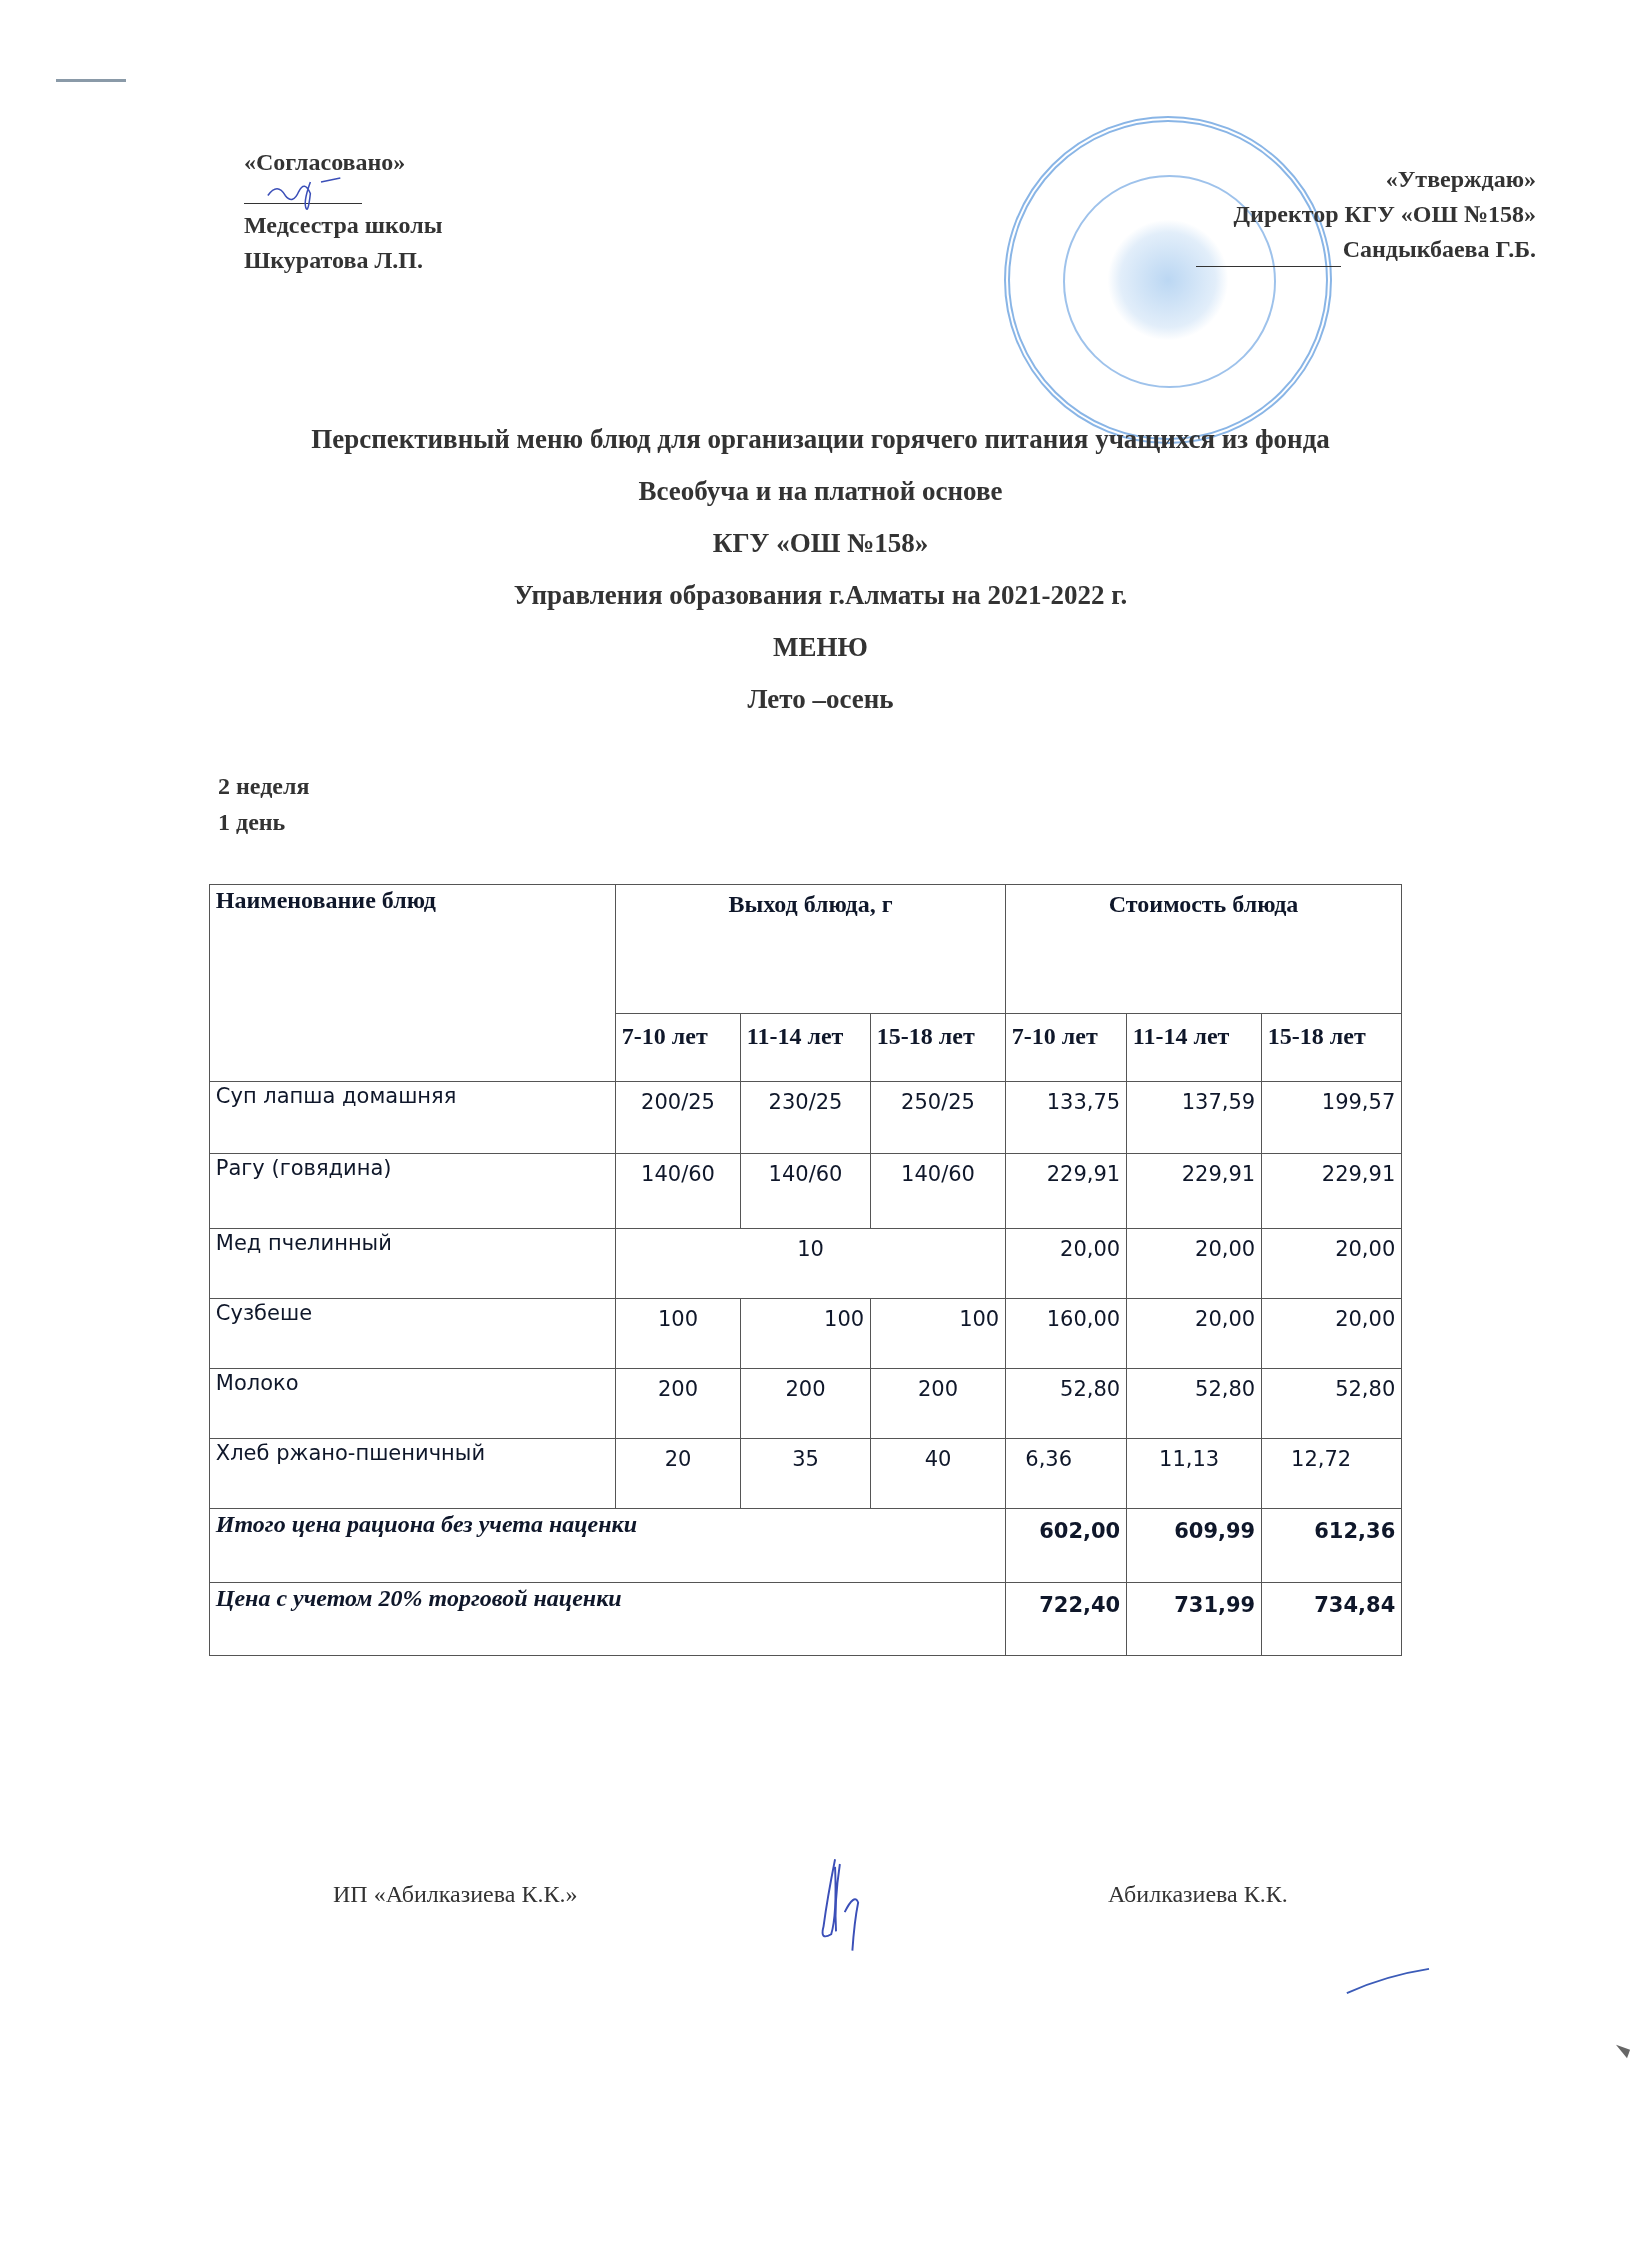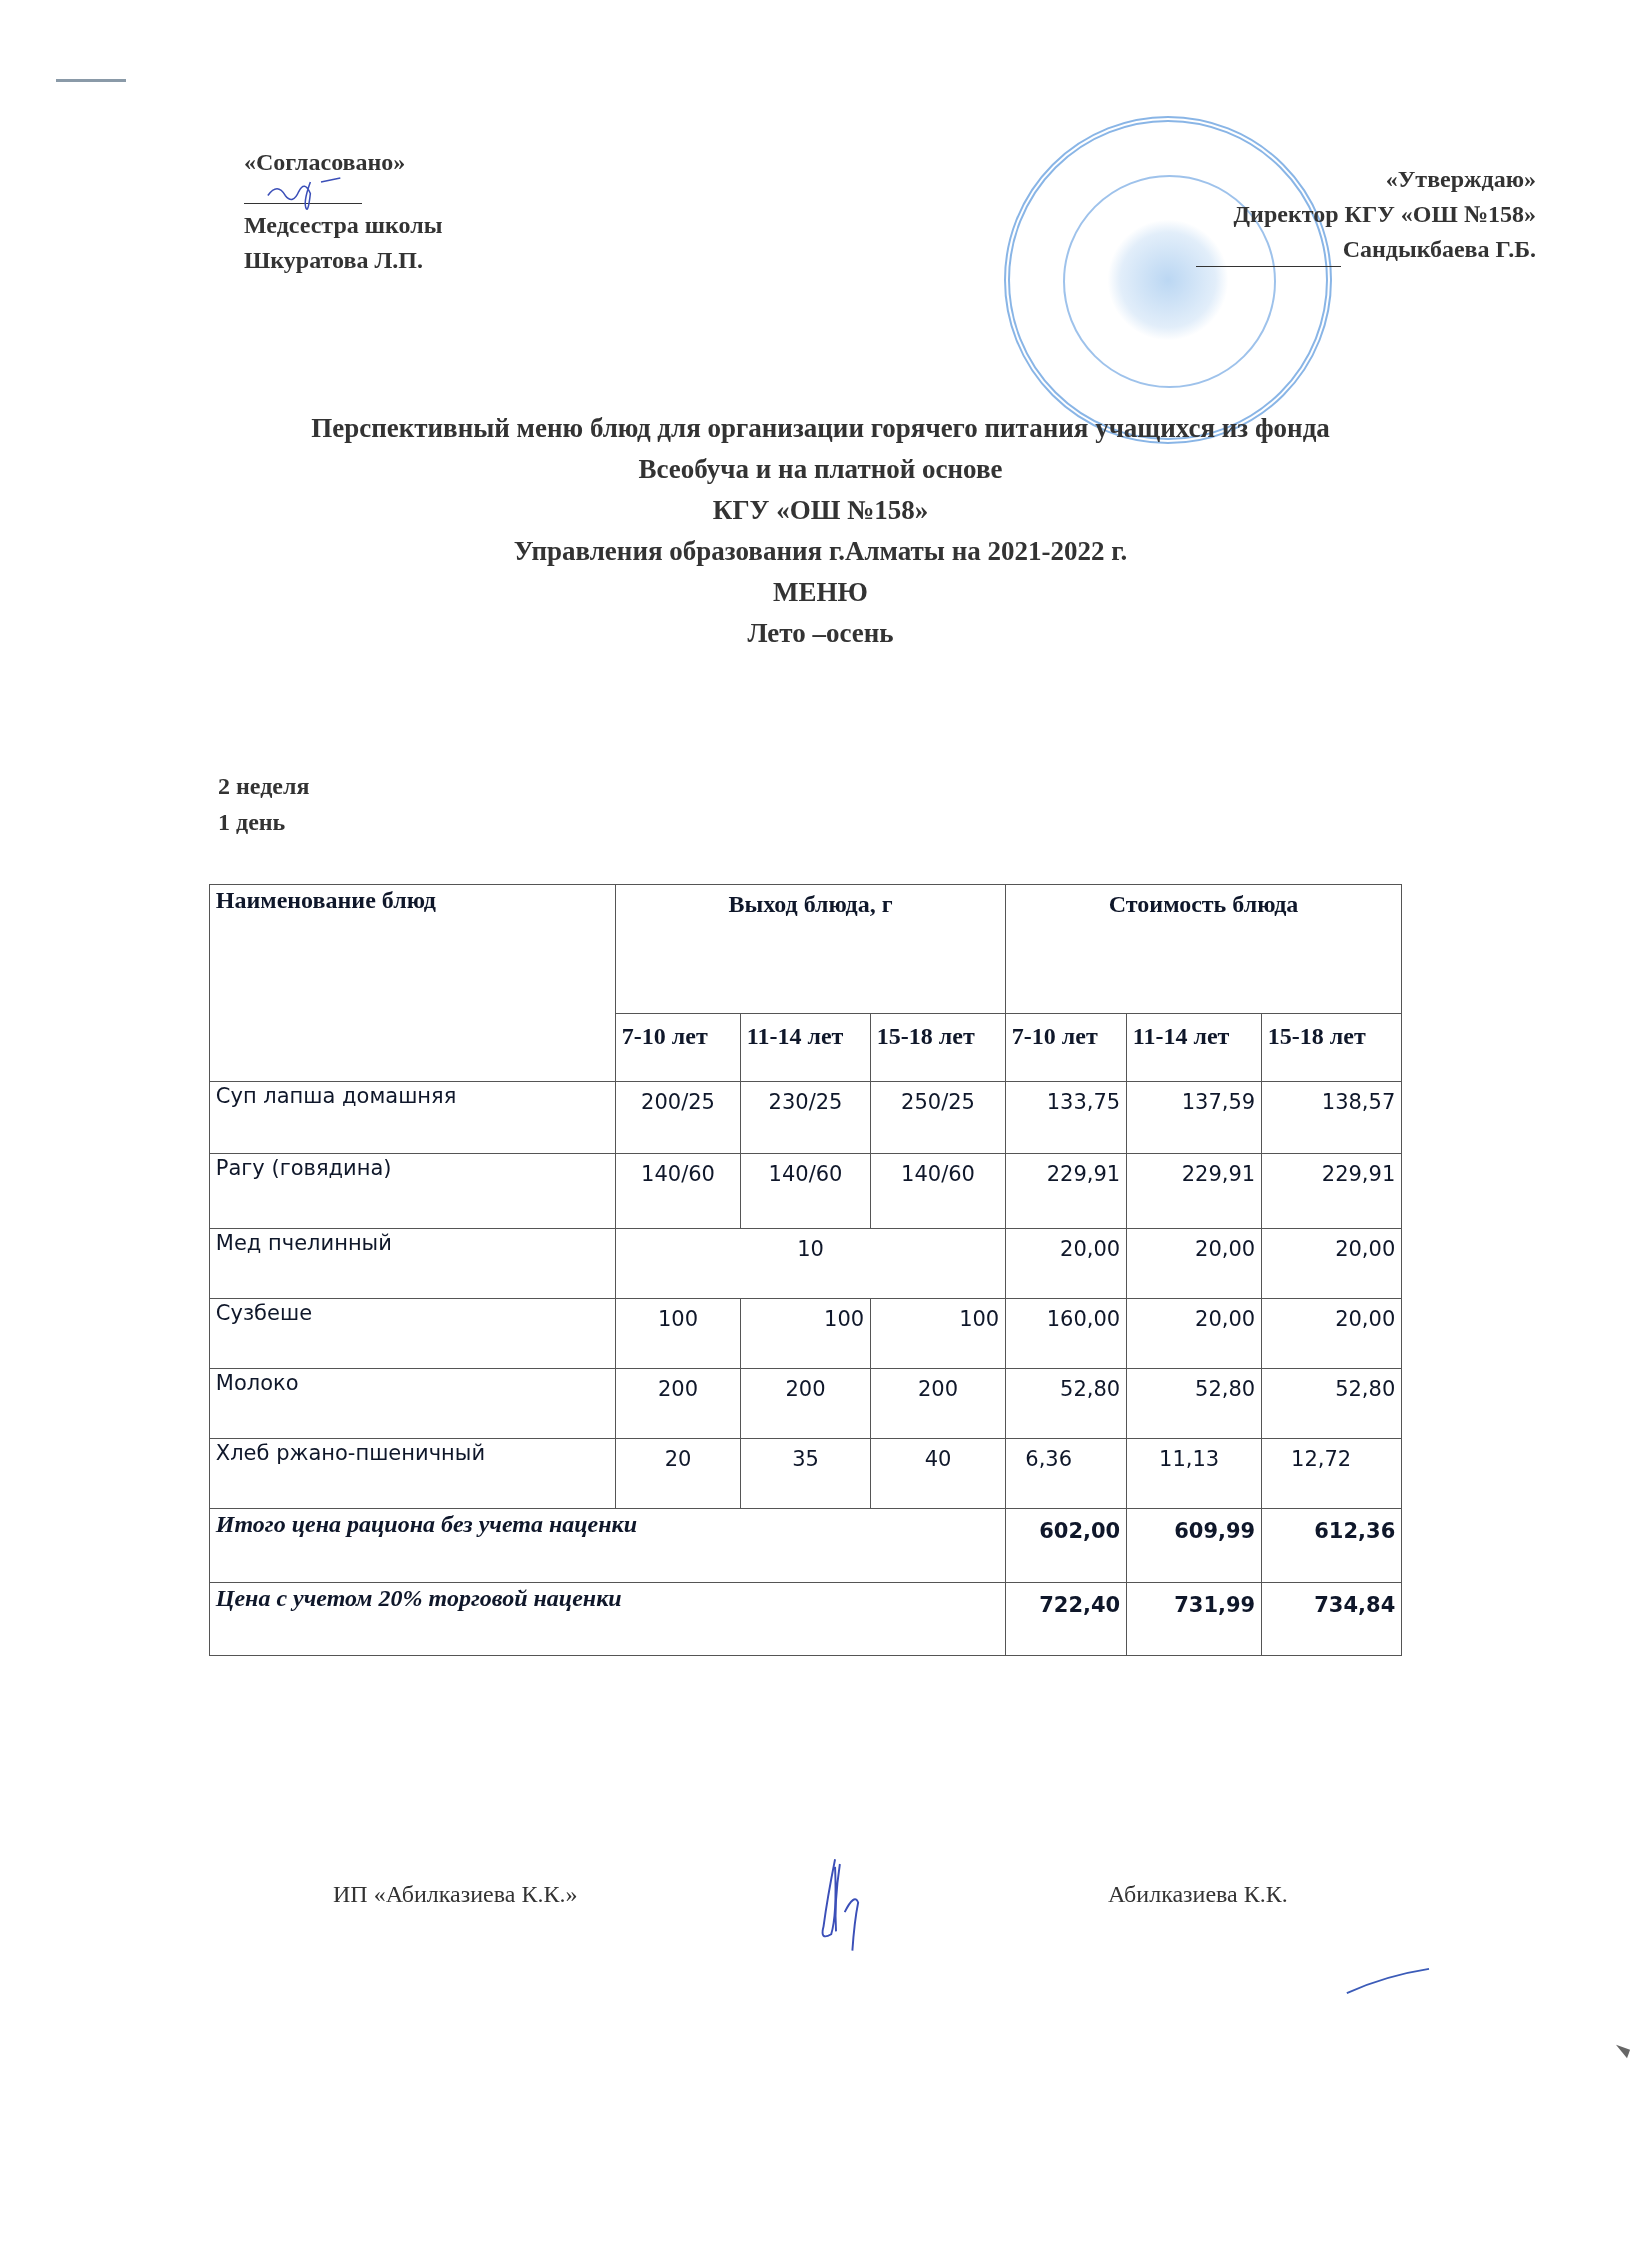--- a/index.html
+++ b/index.html
@@ -15,21 +15,21 @@
   .approve-right .sigline2 { width:145px; border-bottom:1.9px solid #333; margin-right:1.9px; height:25px; }
 
   .stamp { left:1004px; top:116px; width:328px; height:328px; border-radius:50%;
            border:6.8px double rgba(40,120,210,0.55); box-sizing:border-box; }
   .stamp .inner { position:absolute; left:53px; top:53px; width:209px; height:209px; border-radius:50%;
                   border:2.9px solid rgba(40,120,210,0.45); }
   .stamp .emblem { position:absolute; left:97px; top:97px; width:122px; height:122px; border-radius:50%;
                    background:radial-gradient(circle, rgba(60,140,220,0.35) 0%, rgba(60,140,220,0.15) 55%, rgba(255,255,255,0) 70%); }
 
   .title-block { left:0; top:406px; width:1641px; text-align:center; font-size:27px; line-height:37px; font-weight:bold; }
-  .title-block div { margin:4px; }
+  .title-block div { margin:15px; }
 
   .week { left:218px; top:768px; font-size:24px; line-height:36px; font-weight:bold; }
 
   table.menu { position:absolute; left:209px; top:884px; border-collapse:collapse; table-layout:fixed; width:1191px; }
   table.menu td { border:1.4px solid #555; vertical-align:top; padding:1.9px 5.8px; color:#0f172a; }
   .hdr { font-family:"Liberation Serif","DejaVu Serif",serif; font-size:24px; font-weight:bold; }
   .sub { font-family:"Liberation Serif","DejaVu Serif",serif; font-size:24px; font-weight:bold; line-height:29px; padding-top:7.7px !important; }
   .cell { font-family:"DejaVu Sans","Liberation Sans",sans-serif; font-size:21px; }
   .num { text-align:right; padding-top:7.7px !important; }
   .ctr { text-align:center; padding-top:7.7px !important; }
@@ -112,21 +112,21 @@
     <td class="sub">15-18 лет</td>
   </tr>
 
   <tr style="height:72px">
     <td class="cell">Суп лапша домашняя</td>
     <td class="cell ctr">200/25</td>
     <td class="cell ctr">230/25</td>
     <td class="cell ctr">250/25</td>
     <td class="cell num">133,75</td>
     <td class="cell num">137,59</td>
-    <td class="cell num">138,57</td>
+    <td class="cell num">199,57</td>
   </tr>
   <tr style="height:75px">
     <td class="cell">Рагу (говядина)</td>
     <td class="cell ctr">140/60</td>
     <td class="cell ctr">140/60</td>
     <td class="cell ctr">140/60</td>
     <td class="cell num">229,91</td>
     <td class="cell num">229,91</td>
     <td class="cell num">229,91</td>
   </tr>

